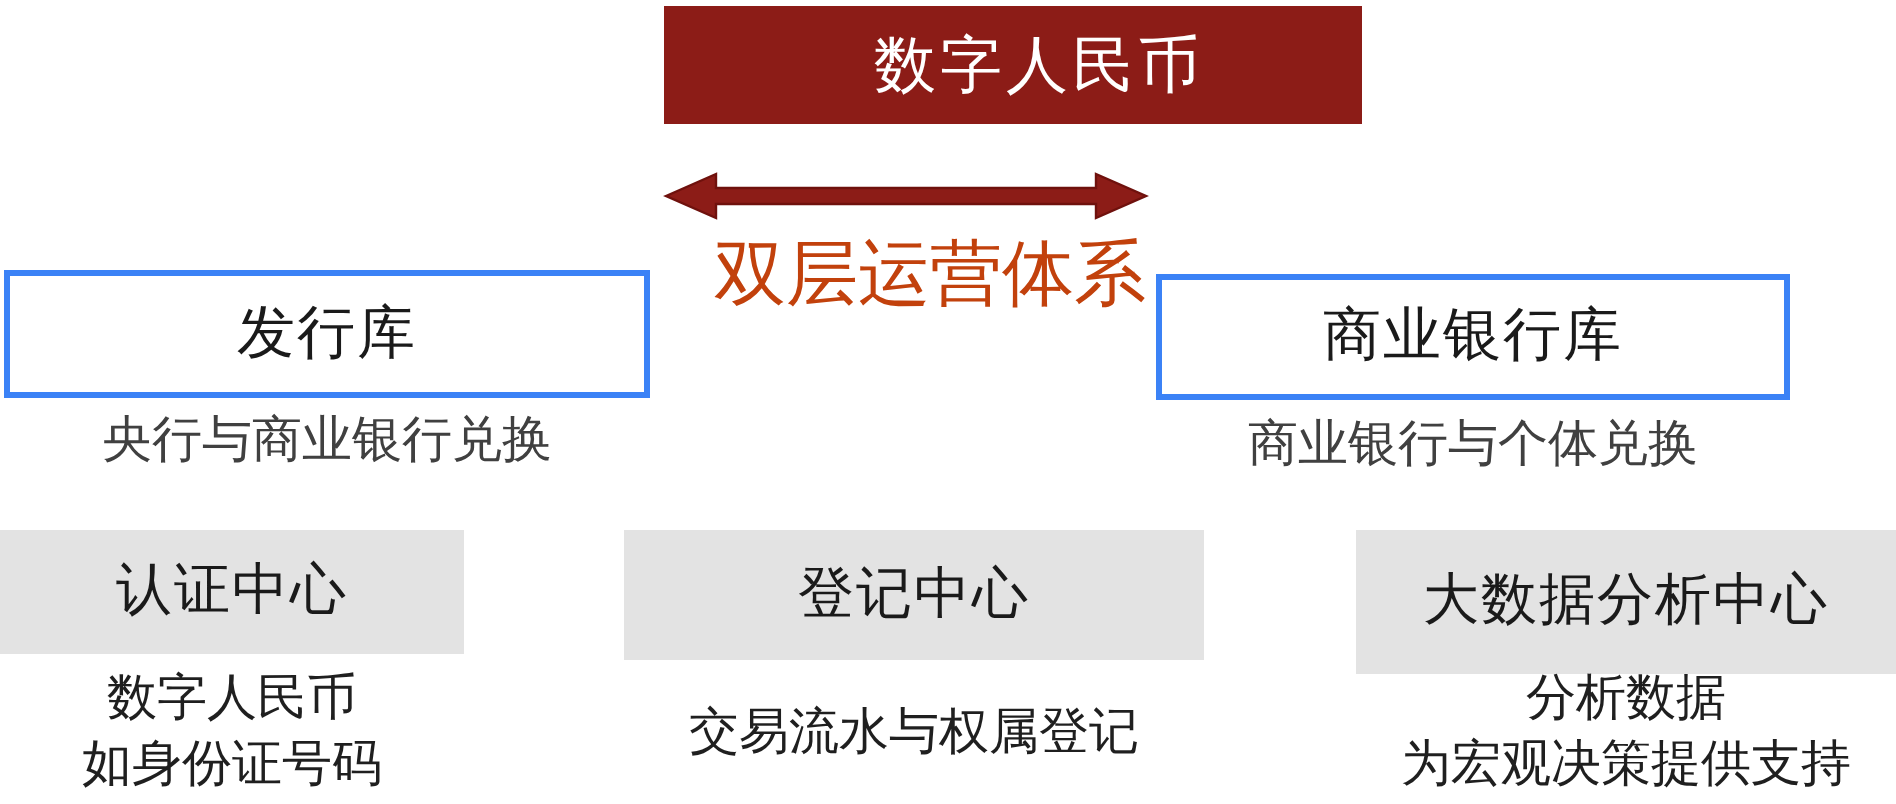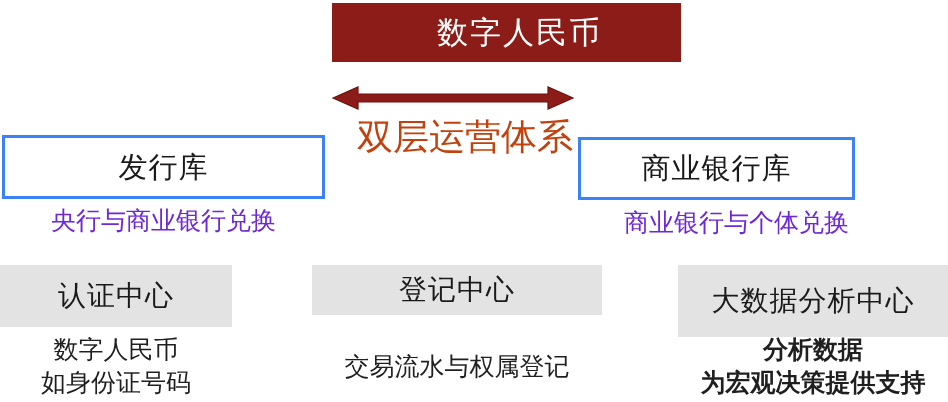--- a/index.html
+++ b/index.html
@@ -75,29 +75,29 @@
   }
   .outline-box .label {
     font-size: 29px;
     letter-spacing: 1px;
     color: #1a1a1a;
     line-height: 1;
     white-space: nowrap;
   }
 
   #box-issue   { left: 2px;   top: 135px; width: 323px; height: 64px; }
-  #box-commbank{ left: 578px; top: 137px; width: 277px; height: 63px; }
+  #box-commbank{ left: 578px; top: 137px; width: 317px; height: 63px; }
 
   
   .caption {
     position: absolute;
     text-align: center;
     font-size: 25px;
     line-height: 1.18;
-    color: #6d28d9;
+    color: #404040;
     white-space: nowrap;
   }
   #cap-issue    { left: 2px;   top: 206px; width: 323px; }
   #cap-commbank { left: 578px; top: 208px; width: 317px; }
 
   
   .grey-box {
     position: absolute;
     background: #e3e3e3;
     display: flex;
@@ -106,35 +106,35 @@
     box-sizing: border-box;
   }
   .grey-box .label {
     font-size: 28px;
     letter-spacing: 1px;
     color: #1a1a1a;
     line-height: 1;
     white-space: nowrap;
   }
   #box-auth     { left: 0px;   top: 265px; width: 232px; height: 62px; }
-  #box-register { left: 312px; top: 265px; width: 290px; height: 50px; }
+  #box-register { left: 312px; top: 265px; width: 290px; height: 65px; }
   #box-bigdata  { left: 678px; top: 265px; width: 270px; height: 72px; }
 
   
   .caption-multi {
     position: absolute;
     text-align: center;
     font-size: 25px;
     line-height: 1.32;
     color: #1f1f1f;
     white-space: nowrap;
   }
   #cap-auth     { left: 0px;   top: 333px; width: 232px; }
   #cap-register { left: 312px; top: 350px; width: 290px; }
-  #cap-bigdata  { left: 678px; top: 333px; width: 270px; font-weight: bold; }
+  #cap-bigdata  { left: 678px; top: 333px; width: 270px; }
 </style>
 </head>
 <body>
 
 <div id="diagram">
 
   <div class="title-box">
     <span class="label">数字人民币</span>
   </div>
 

